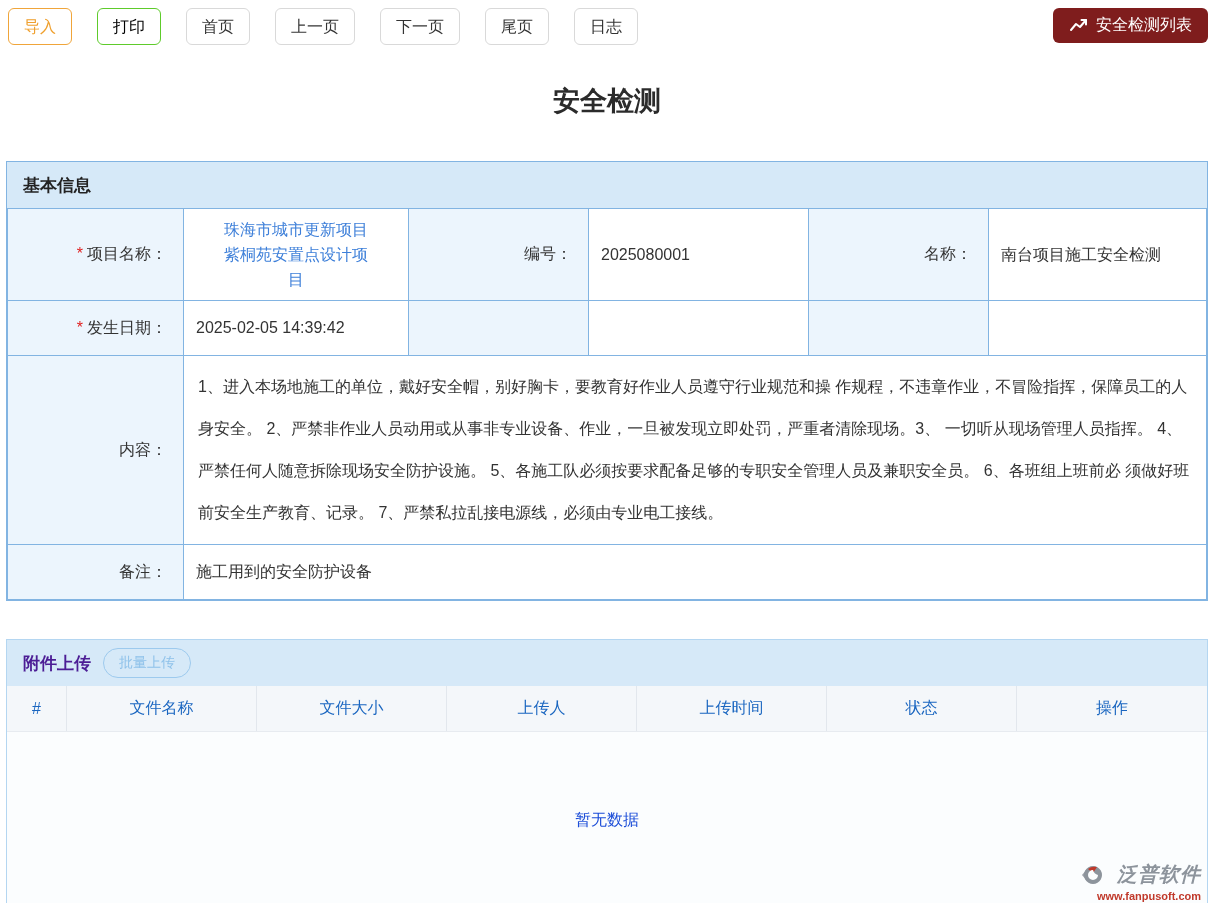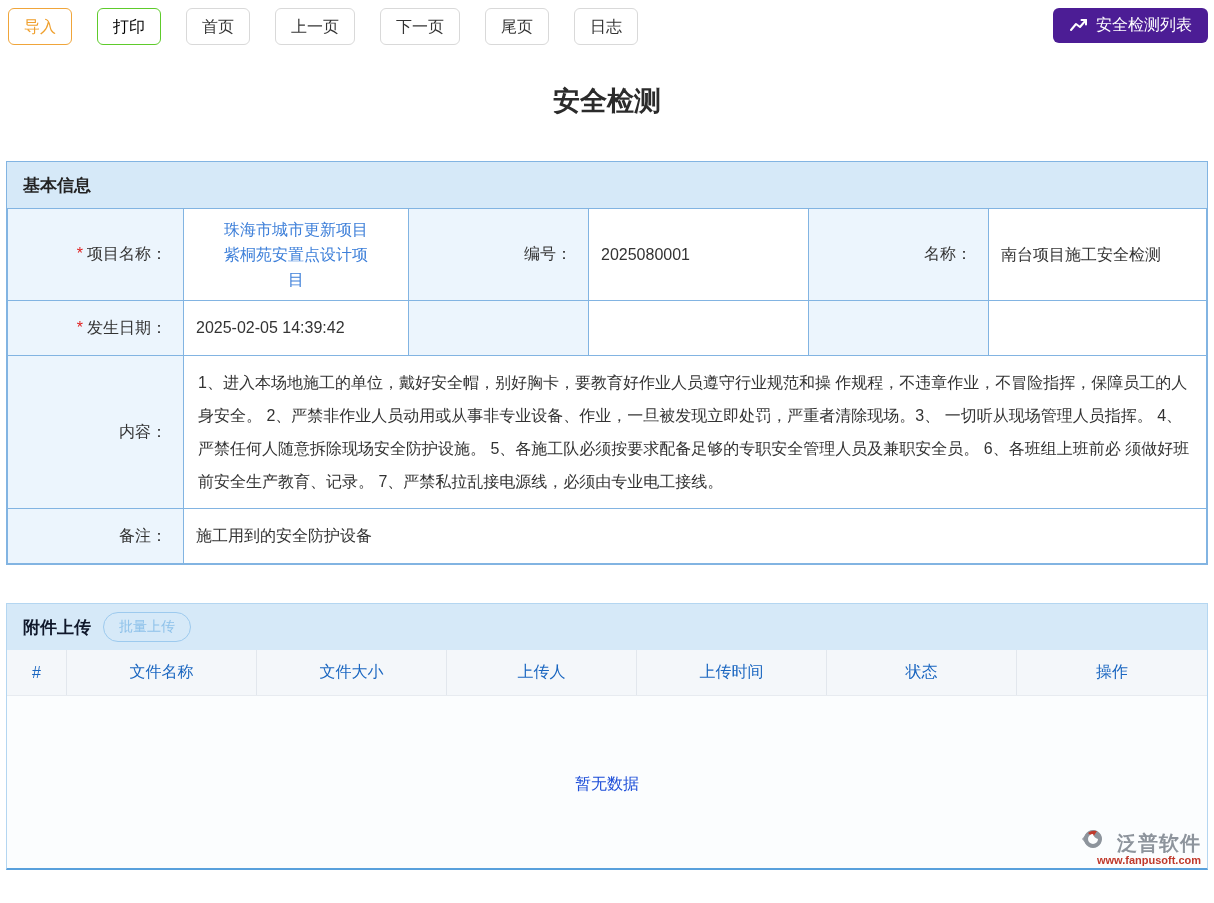--- a/index.html
+++ b/index.html
@@ -13,21 +13,21 @@
   .toolbar { display:flex; align-items:center; padding:8px 6px 0 8px; position:relative; }
   .tb-btn {
     height:37px; padding:0 15px; margin-right:25px; background:#fff;
     border:1px solid #d9d9d9; border-radius:6px; font-size:16px; color:#333;
     font-family:inherit; cursor:pointer; line-height:35px;
   }
   .tb-btn.orange { border-color:#f0a53a; color:#ef9f2c; }
   .tb-btn.green  { border-color:#5ecb2b; color:#000000; }
   .list-btn {
     position:absolute; right:6px; top:8px; height:35px; padding:17px 16px;
-    background:#4c1d95; border:none; border-radius:6px; color:#fff; font-size:16px;
+    background:#7f1d1d; border:none; border-radius:6px; color:#fff; font-size:16px;
     font-family:inherit; cursor:pointer; display:flex; align-items:center; gap:8px;
   }
   .trend-icon { display:inline-flex; }
 
   
   .page-title { text-align:center; font-size:27px; font-weight:bold; color:#2b2b2b; margin:38px 0 42px 0; }
 
   
   .panel { margin:0 6px; border:1px solid #82b4e2; }
   .panel-header {
@@ -44,53 +44,53 @@
   .r1 td { height:83px; }
   .r2 td { height:55px; }
   .r4 td { height:55px; }
   .project-cell { text-align:center; }
   .project-link {
     display:inline-block; max-width:152px; color:#3d7fd9; text-decoration:none;
     font-size:16px; line-height:25px; text-align:center; cursor:pointer;
   }
   .num-val { font-size:17px; }
   .name-val { line-height:29px; font-size:16px; }
-  .content-val { line-height:33px; font-size:17.5px; padding:10px 14px !important; color:#3a3a3a; }
+  .content-val { line-height:42px; font-size:17.5px; padding:10px 14px !important; color:#3a3a3a; }
   .remark-val { font-size:17px; }
 
   
   .attach-panel {
     margin:38px 6px 0 6px; border-left:1px solid #b4d6f1; border-right:1px solid #b4d6f1;
     border-top:1px solid #b4d6f1; border-bottom:2px solid #58a0dc; position:relative;
   }
   .attach-header {
     background:#d6e9f8; height:46px; display:flex; align-items:center; padding-left:16px;
   }
-  .attach-title { font-size:17px; font-weight:bold; color:#0f172a; }
+  .attach-title { font-size:17px; font-weight:bold; color:#4c1d95; }
   .batch-btn {
     margin-left:12px; padding:5px 15px; background:transparent;
     border:1px solid #9dcaee; border-radius:16px; color:#8fc2ea; font-size:14px;
     font-family:inherit; cursor:pointer;
   }
   .attach-cols {
     display:grid; grid-template-columns:60px repeat(6,1fr); height:46px;
     background:#f4f7fa; border-bottom:1px solid #e7ebf0;
   }
   .attach-cols .col {
     display:flex; align-items:center; justify-content:center;
     font-size:16px; color:#1a66c0; border-right:1px solid #e2e7ed;
   }
   .attach-cols .col:last-child { border-right:none; }
   .attach-body { height:172px; background:#fbfdfe; position:relative; }
   .empty-text {
     position:absolute; left:0; right:0; top:78px; text-align:center;
     color:#1d4ed8; font-size:16px;
   }
   .watermark { position:absolute; right:6px; bottom:2px; text-align:right; line-height:1; }
-  .wm-row { display:flex; align-items:flex-end; justify-content:flex-end; gap:14px; }
+  .wm-row { display:flex; align-items:flex-start; justify-content:flex-end; gap:14px;font-style:italic; }
   .wm-brand { font-size:20px; font-weight:bold; color:#8d949c; letter-spacing:1px; }
   .wm-url { font-size:11px; color:#c0392b; font-weight:bold; margin-top:2px; }
 </style>
 </head>
 <body>
 
 <div class="toolbar">
   <button class="tb-btn orange">导入</button>
   <button class="tb-btn green">打印</button>
   <button class="tb-btn">首页</button>

